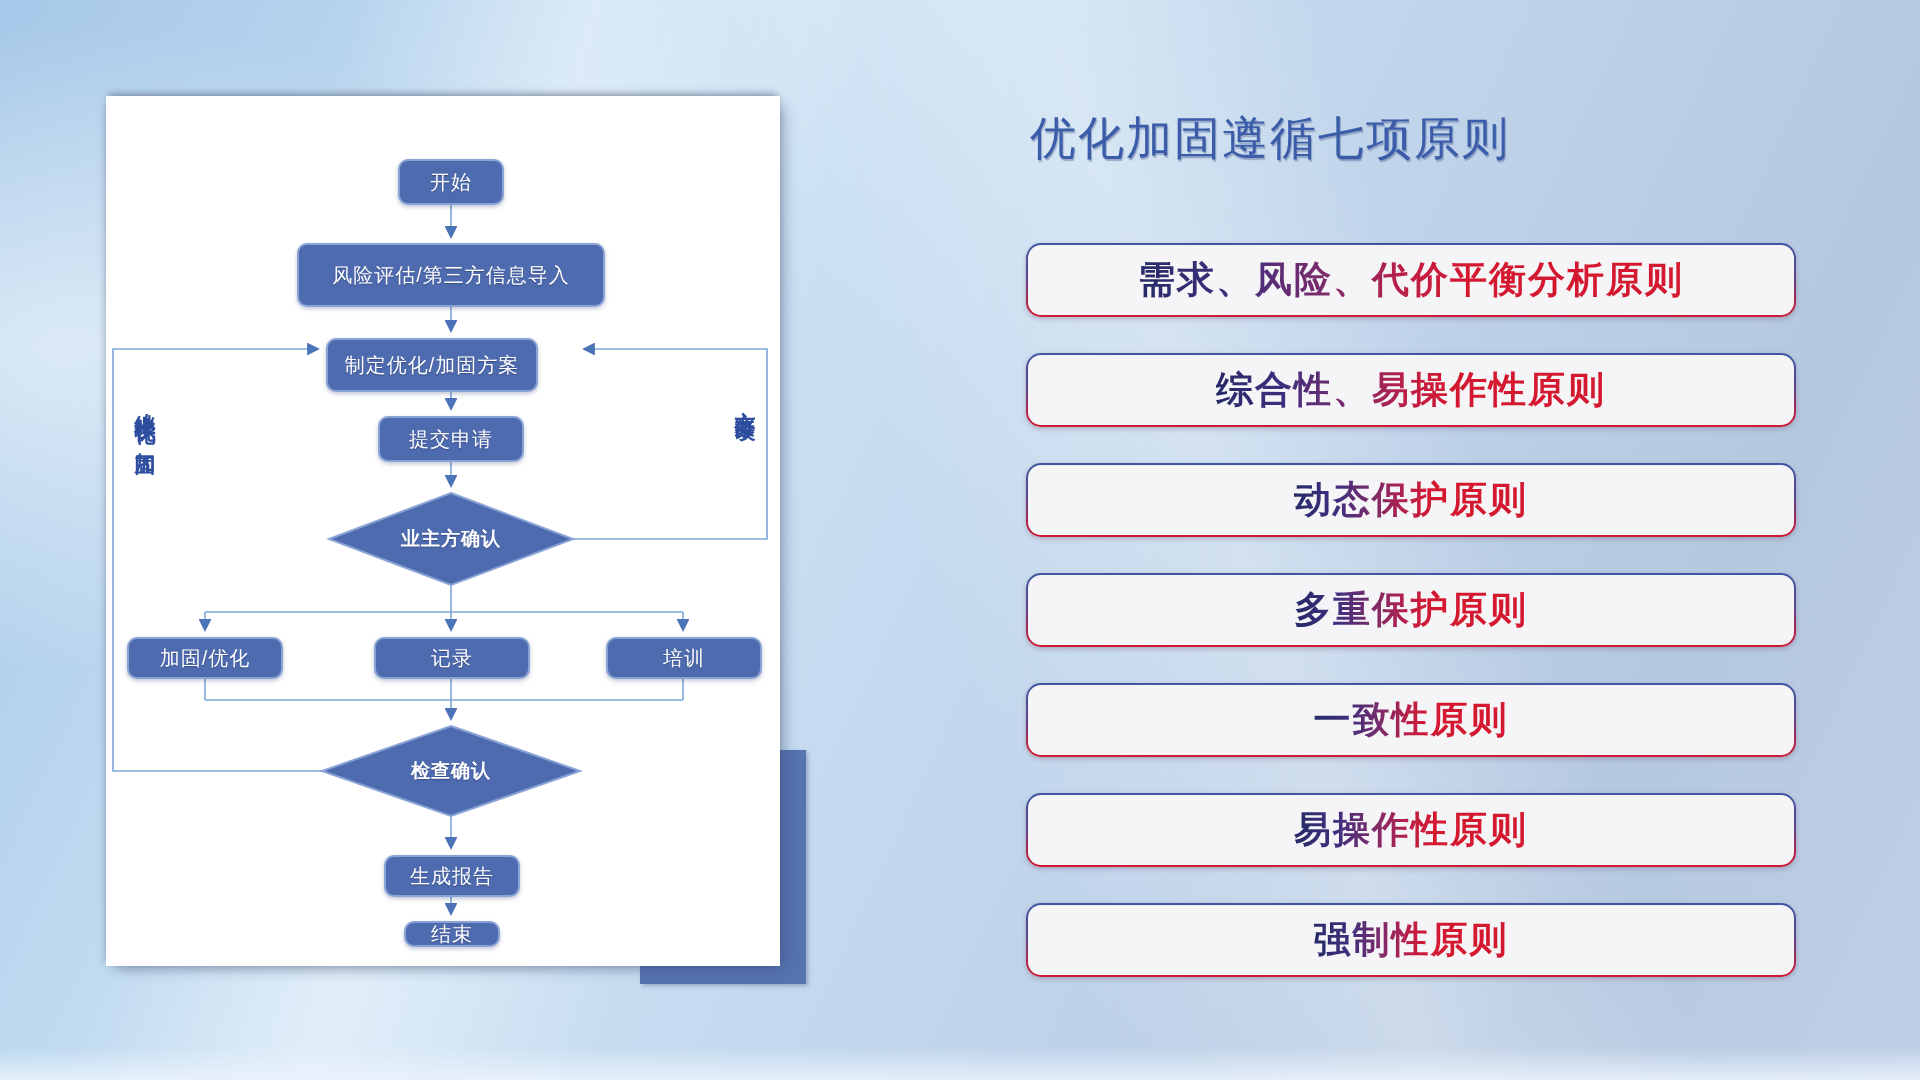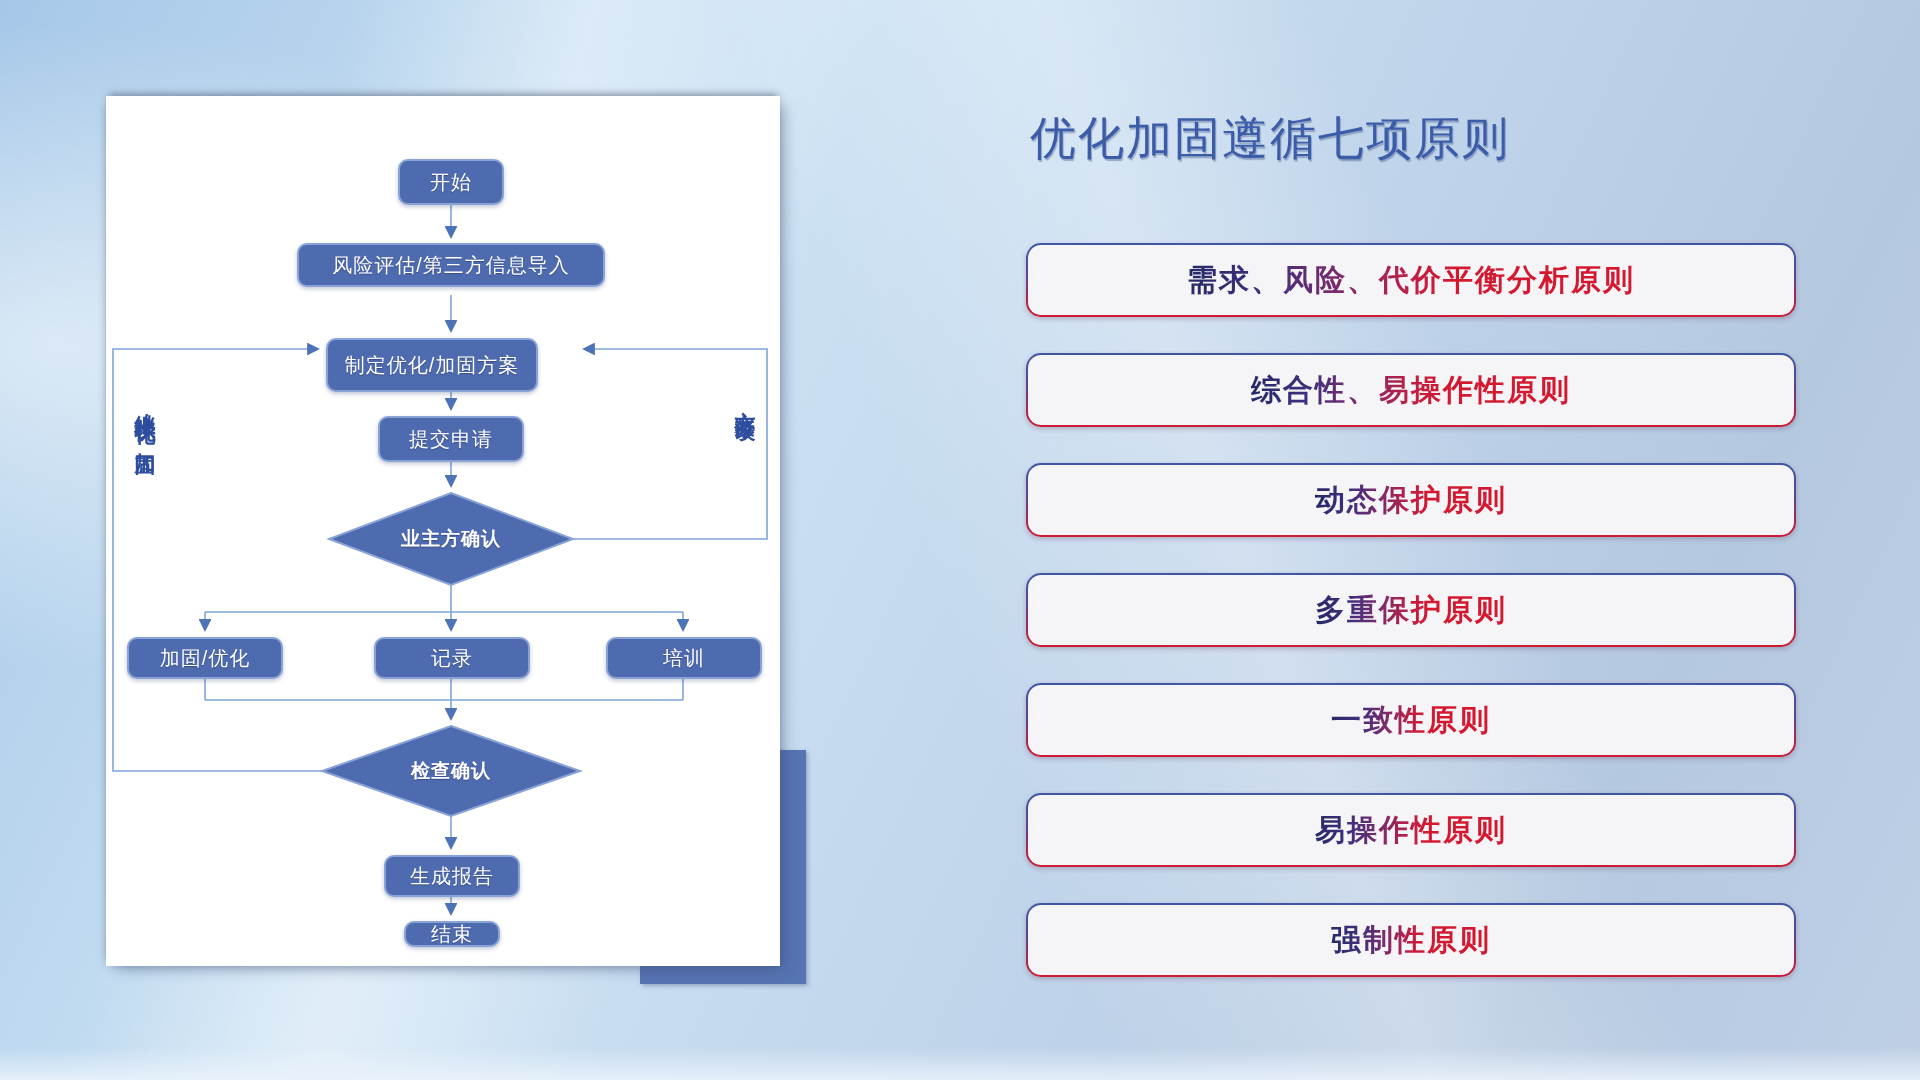--- a/index.html
+++ b/index.html
@@ -46,21 +46,21 @@
   .p-box{
     height:74px;border-radius:15px;padding:2px;box-sizing:border-box;
     background:linear-gradient(180deg,#3f57a2 0%,#5a4590 45%,#a9264e 78%,#d01b33 100%);
     box-shadow:0 2px 5px rgba(100,60,90,.30);
   }
   .p-box-inner{
     height:100%;border-radius:13px;background:#f5f4f6;
     display:flex;align-items:center;justify-content:center;
   }
   .p-text{
-    font-size:30px;font-weight:bold;letter-spacing:2px;
+    font-size:37px;font-weight:bold;letter-spacing:2px;
     background:linear-gradient(90deg,#252a67 0%,#3f2f7e 18%,#7c2b6b 34%,#c01e44 50%,#d4182f 60%,#d4182f 100%);
     -webkit-background-clip:text;background-clip:text;color:transparent;
     white-space:nowrap;
   }
 </style>
 </head>
 <body>
 
 <div class="stage">
 
@@ -94,21 +94,21 @@
       <path d="M322,771 L113,771 L113,349 L318,349" marker-end="url(#arr)"></path>
       <path d="M573,539 L767,539 L767,349 L584,349" marker-end="url(#arr)"></path>
     </g>
     <g fill="#4e6bb0" stroke="#8aa3d6" stroke-width="2">
       <polygon points="451,493 573,539 451,585 329,539"></polygon>
       <polygon points="451,726 580,771 451,816 322,771"></polygon>
     </g>
   </svg>
 
   <div class="node" style="left:398px;top:159px;width:106px;height:46px;">开始</div>
-  <div class="node" style="left:297px;top:243px;width:308px;height:44px;">风险评估/第三方信息导入</div>
+  <div class="node" style="left:297px;top:243px;width:308px;height:64px;">风险评估/第三方信息导入</div>
   <div class="node" style="left:326px;top:338px;width:212px;height:54px;">制定优化/加固方案</div>
   <div class="node" style="left:378px;top:416px;width:146px;height:46px;">提交申请</div>
   <div class="diamond-label" style="left:351px;top:524px;width:200px;height:30px;">业主方确认</div>
   <div class="node" style="left:127px;top:637px;width:156px;height:42px;">加固/优化</div>
   <div class="node" style="left:374px;top:637px;width:156px;height:42px;">记录</div>
   <div class="node" style="left:606px;top:637px;width:156px;height:42px;">培训</div>
   <div class="diamond-label" style="left:351px;top:756px;width:200px;height:30px;">检查确认</div>
   <div class="node" style="left:384px;top:855px;width:136px;height:42px;">生成报告</div>
   <div class="node" style="left:404px;top:921px;width:96px;height:26px;">结束</div>
 

